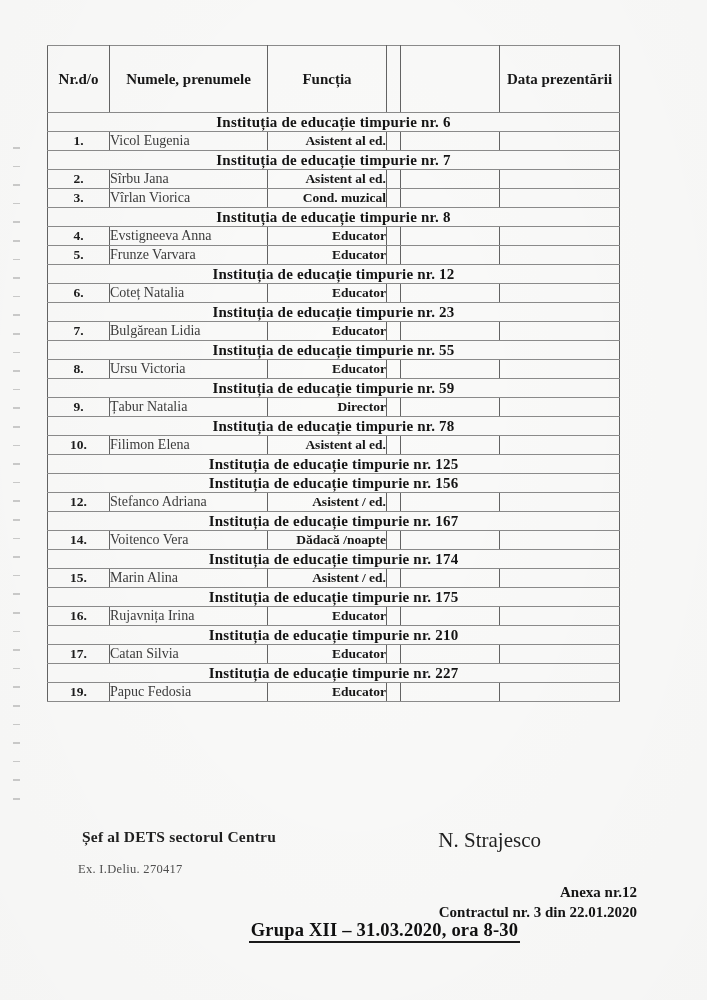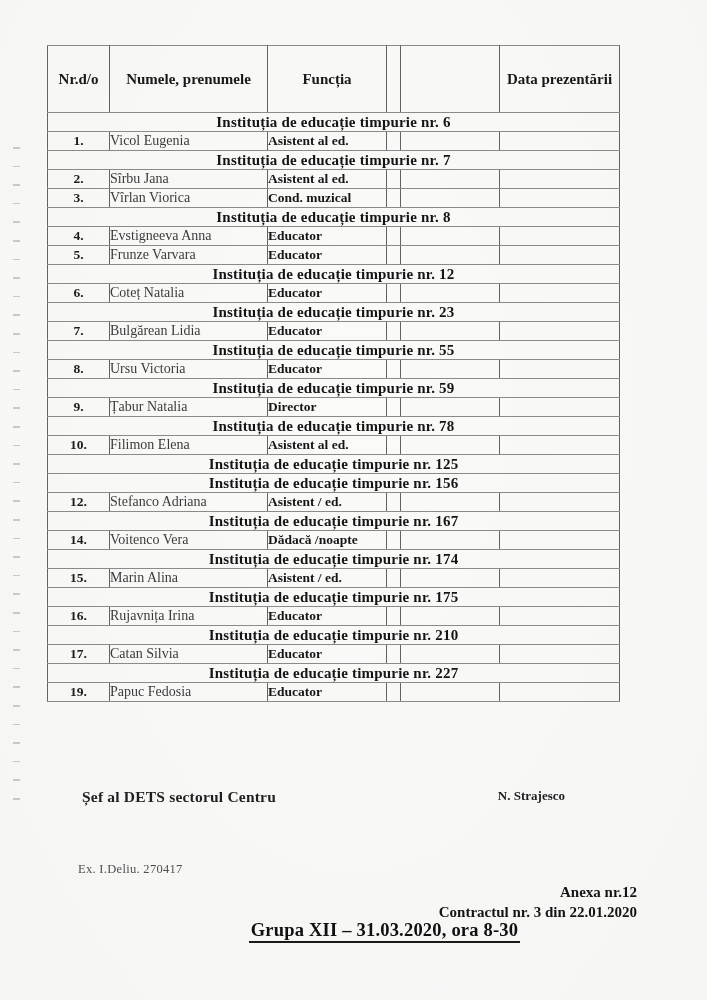--- a/index.html
+++ b/index.html
@@ -70,38 +70,38 @@
   td.name-cell {
     font-size:14px;
     font-weight:normal;
     text-align:left;
     padding-left:9px;
     color:#3b3b3b;
   }
   td.function-cell {
     font-size:13.5px;
     font-weight:bold;
-    text-align:left;
+    text-align:right;
     color:#161616;
   }
   .footer-sig {
-    position:absolute; left:0; top:788px; width:633px;
+    position:absolute; left:0; top:828px; width:633px;
     display:flex;
   }
   .sig-title {
     margin-left:82px;
     font-weight:bold;
     font-size:15.5px;
     letter-spacing:.2px;
   }
   .sig-name {
     margin-left:auto;
-    margin-right:68px;
-    font-weight:bold;
-    font-size:13px;
+    margin-right:92px;
+    font-weight:normal;
+    font-size:21px;
   }
   .exec-note {
     position:absolute; left:78px; top:862px;
     font-size:12.5px;
     color:#4f4f4f;
     letter-spacing:.3px;
   }
   .annex-block {
     position:absolute; right:70px; top:883px;
     text-align:right;

